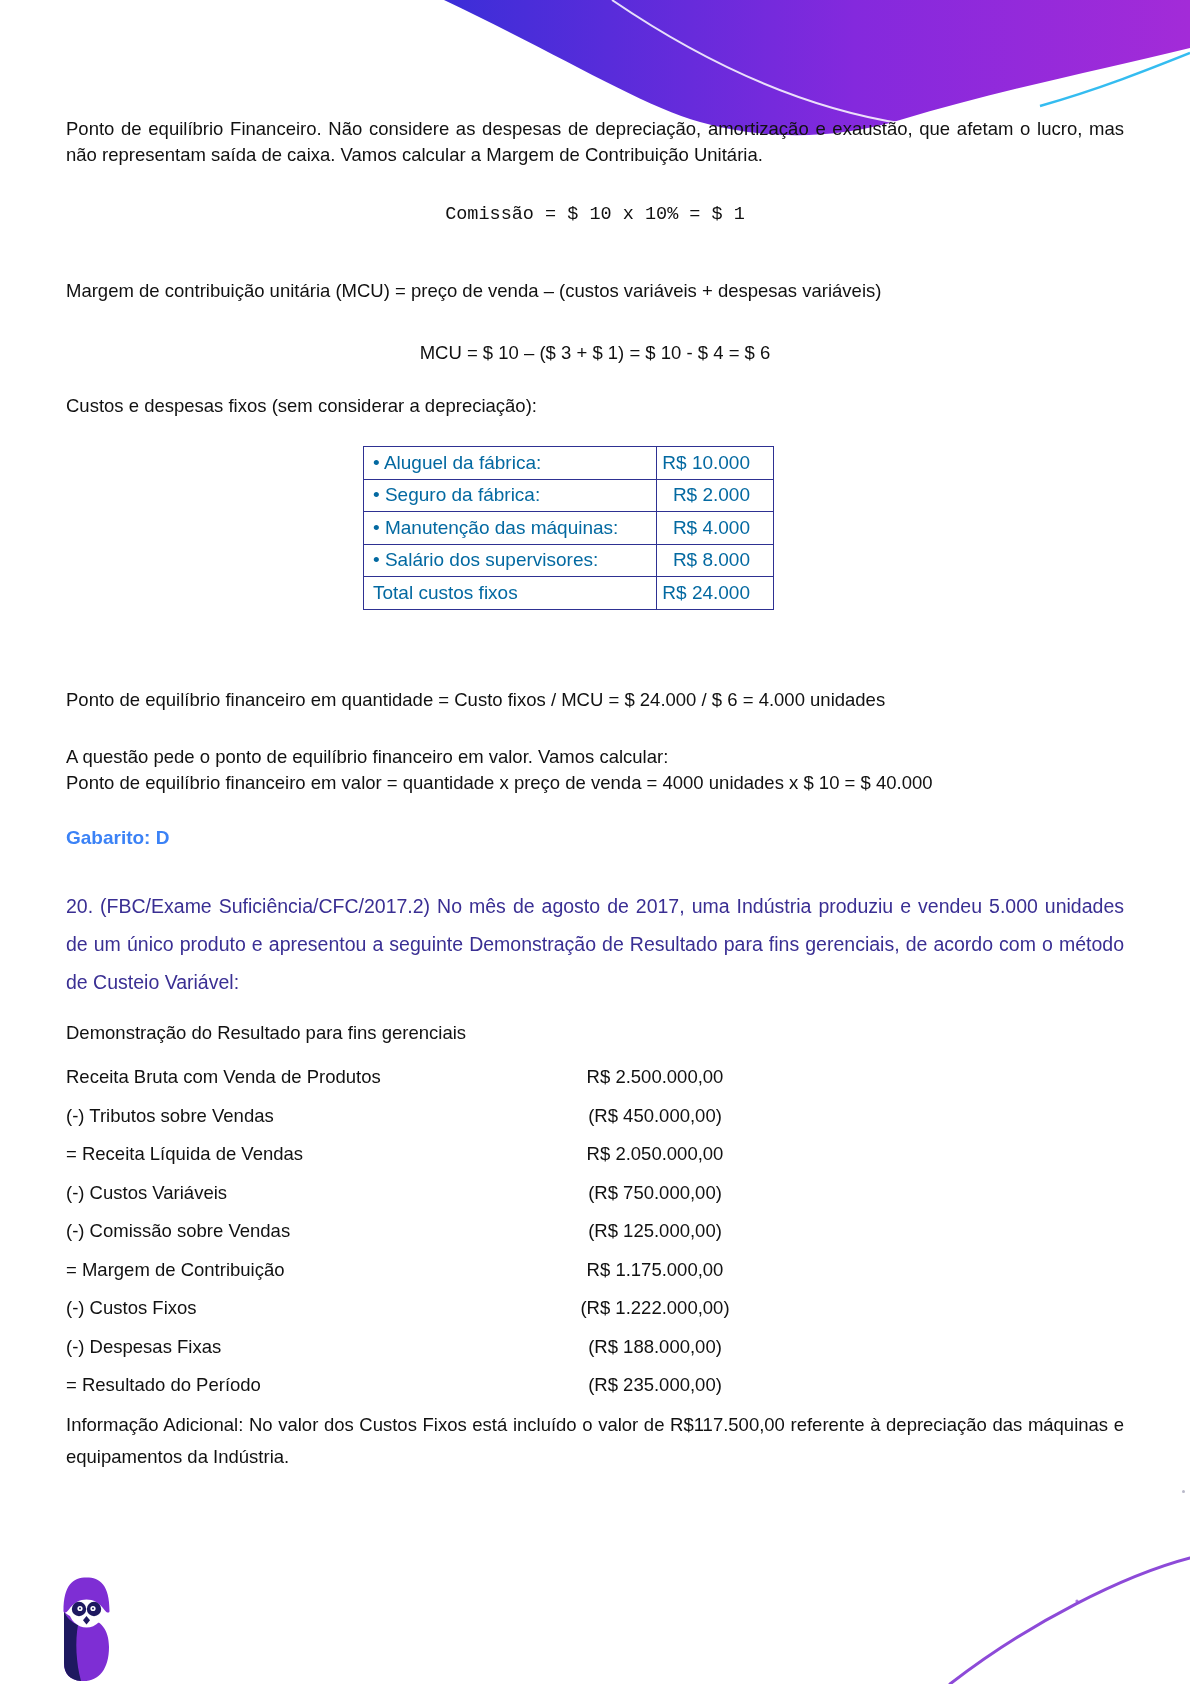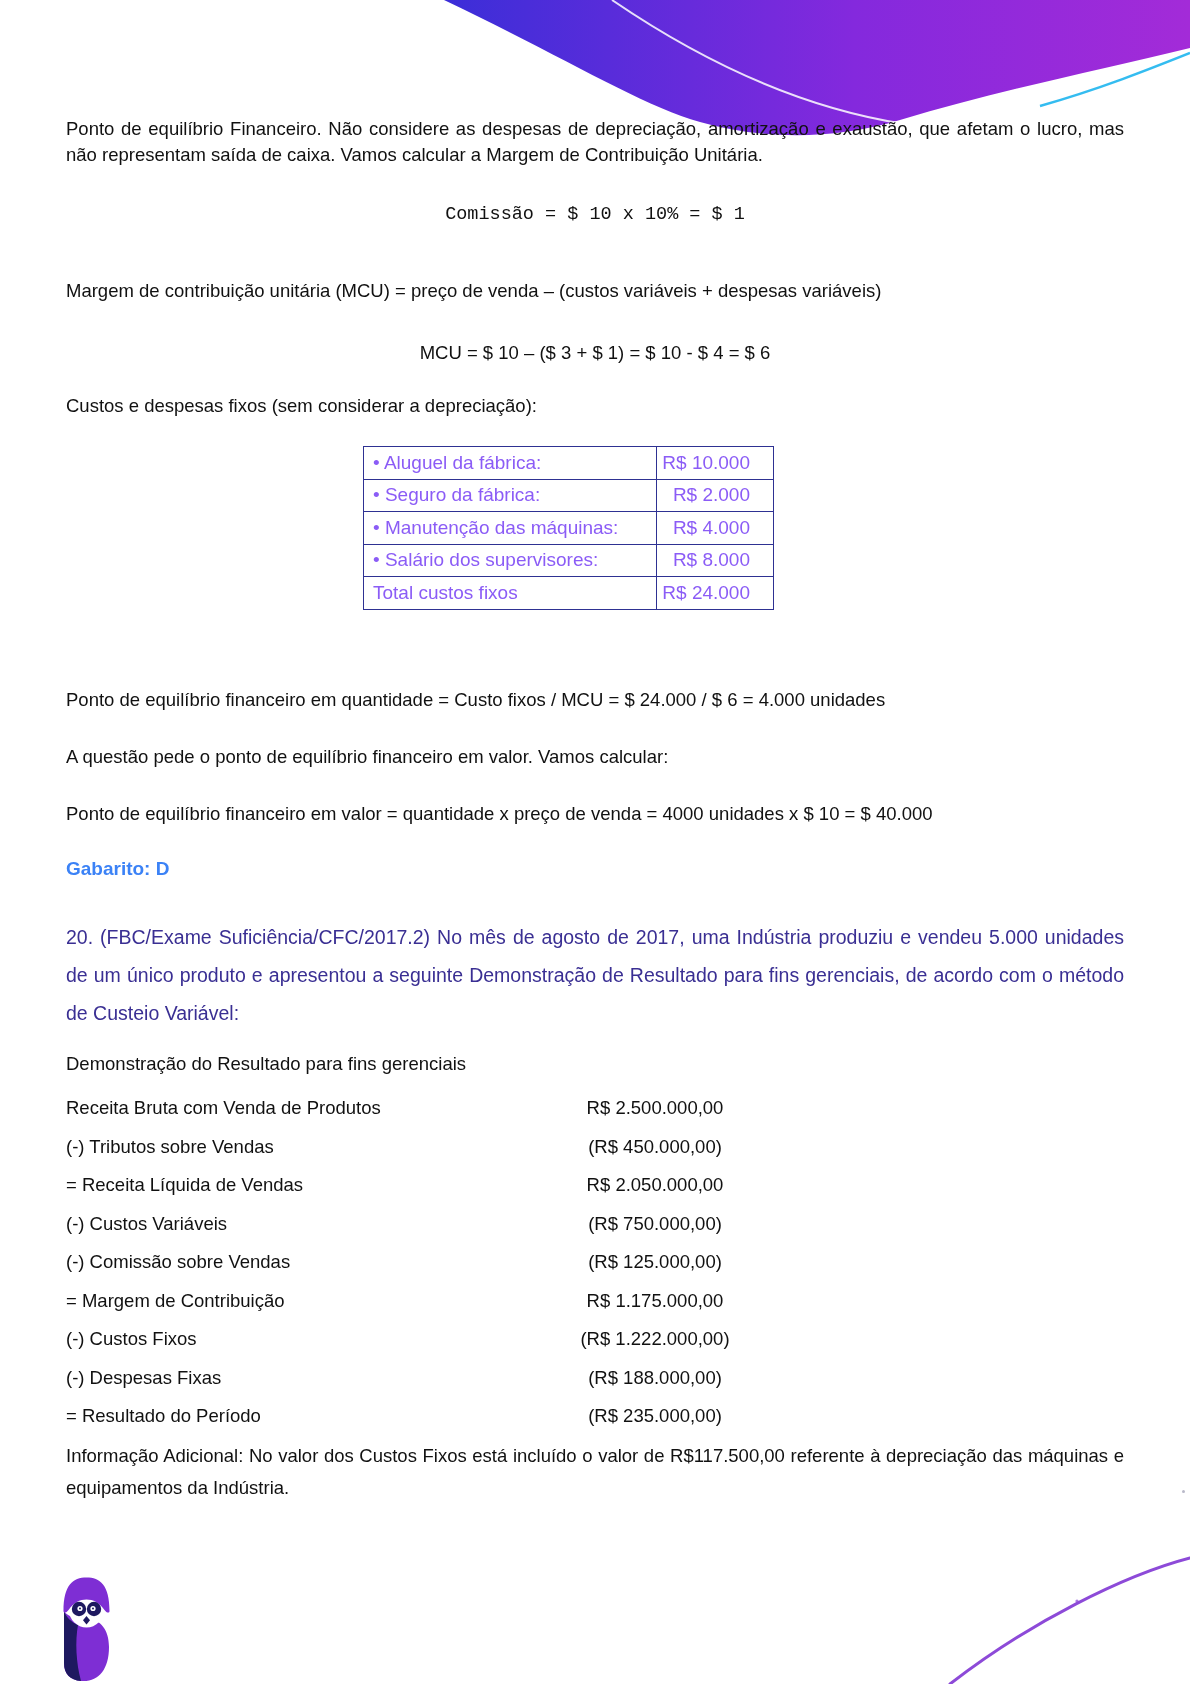--- a/index.html
+++ b/index.html
@@ -13,31 +13,31 @@
   .para{font-size:18.5px;line-height:26px;text-align:justify;margin:0;}
   .line{font-size:18.5px;line-height:26px;margin:0;}
   .formula{font-size:18.5px;line-height:26px;text-align:center;margin:0;}
   .p1{padding-top:116px;}
   .f1{margin-top:34px;font-family:Liberation Mono, monospace;}
   .p2{margin-top:50px;}
   .f2{margin-top:36px;}
   .p3{margin-top:27px;}
   .costs-table{
     border-collapse:collapse;margin-top:27px;margin-left:297px;
-    font-size:19px;color:#8b5cf6;
+    font-size:19px;color:#0369a1;
   }
   .costs-table td{
     border:1.5px solid #2e3192;height:31.5px;padding:0;
     vertical-align:middle;
   }
   .costs-table td.lbl{width:283px;padding-left:9px;}
   .costs-table td.val{width:93px;text-align:right;padding-right:23px;}
   .p4{margin-top:77px;}
   .p5{margin-top:31px;}
-  .p6{margin-top:31px;}
+  .p6{}
   .gabarito{margin-top:29px;font-size:19px;line-height:26px;font-weight:bold;color:#3b82f6;}
   .q20{
     margin-top:36px;font-size:19.5px;line-height:38px;font-weight:normal;
     color:#3a2f93;text-align:justify;
   }
   .dem-title{margin-top:9px;font-size:18.5px;line-height:26px;}
   .statement{margin-top:12px;}
   .st-row{position:relative;height:38.5px;font-size:18.5px;line-height:38.5px;}
   .st-row .st-label{display:inline-block;}
   .st-row .st-value{position:absolute;left:455px;top:0;width:268px;text-align:center;}

